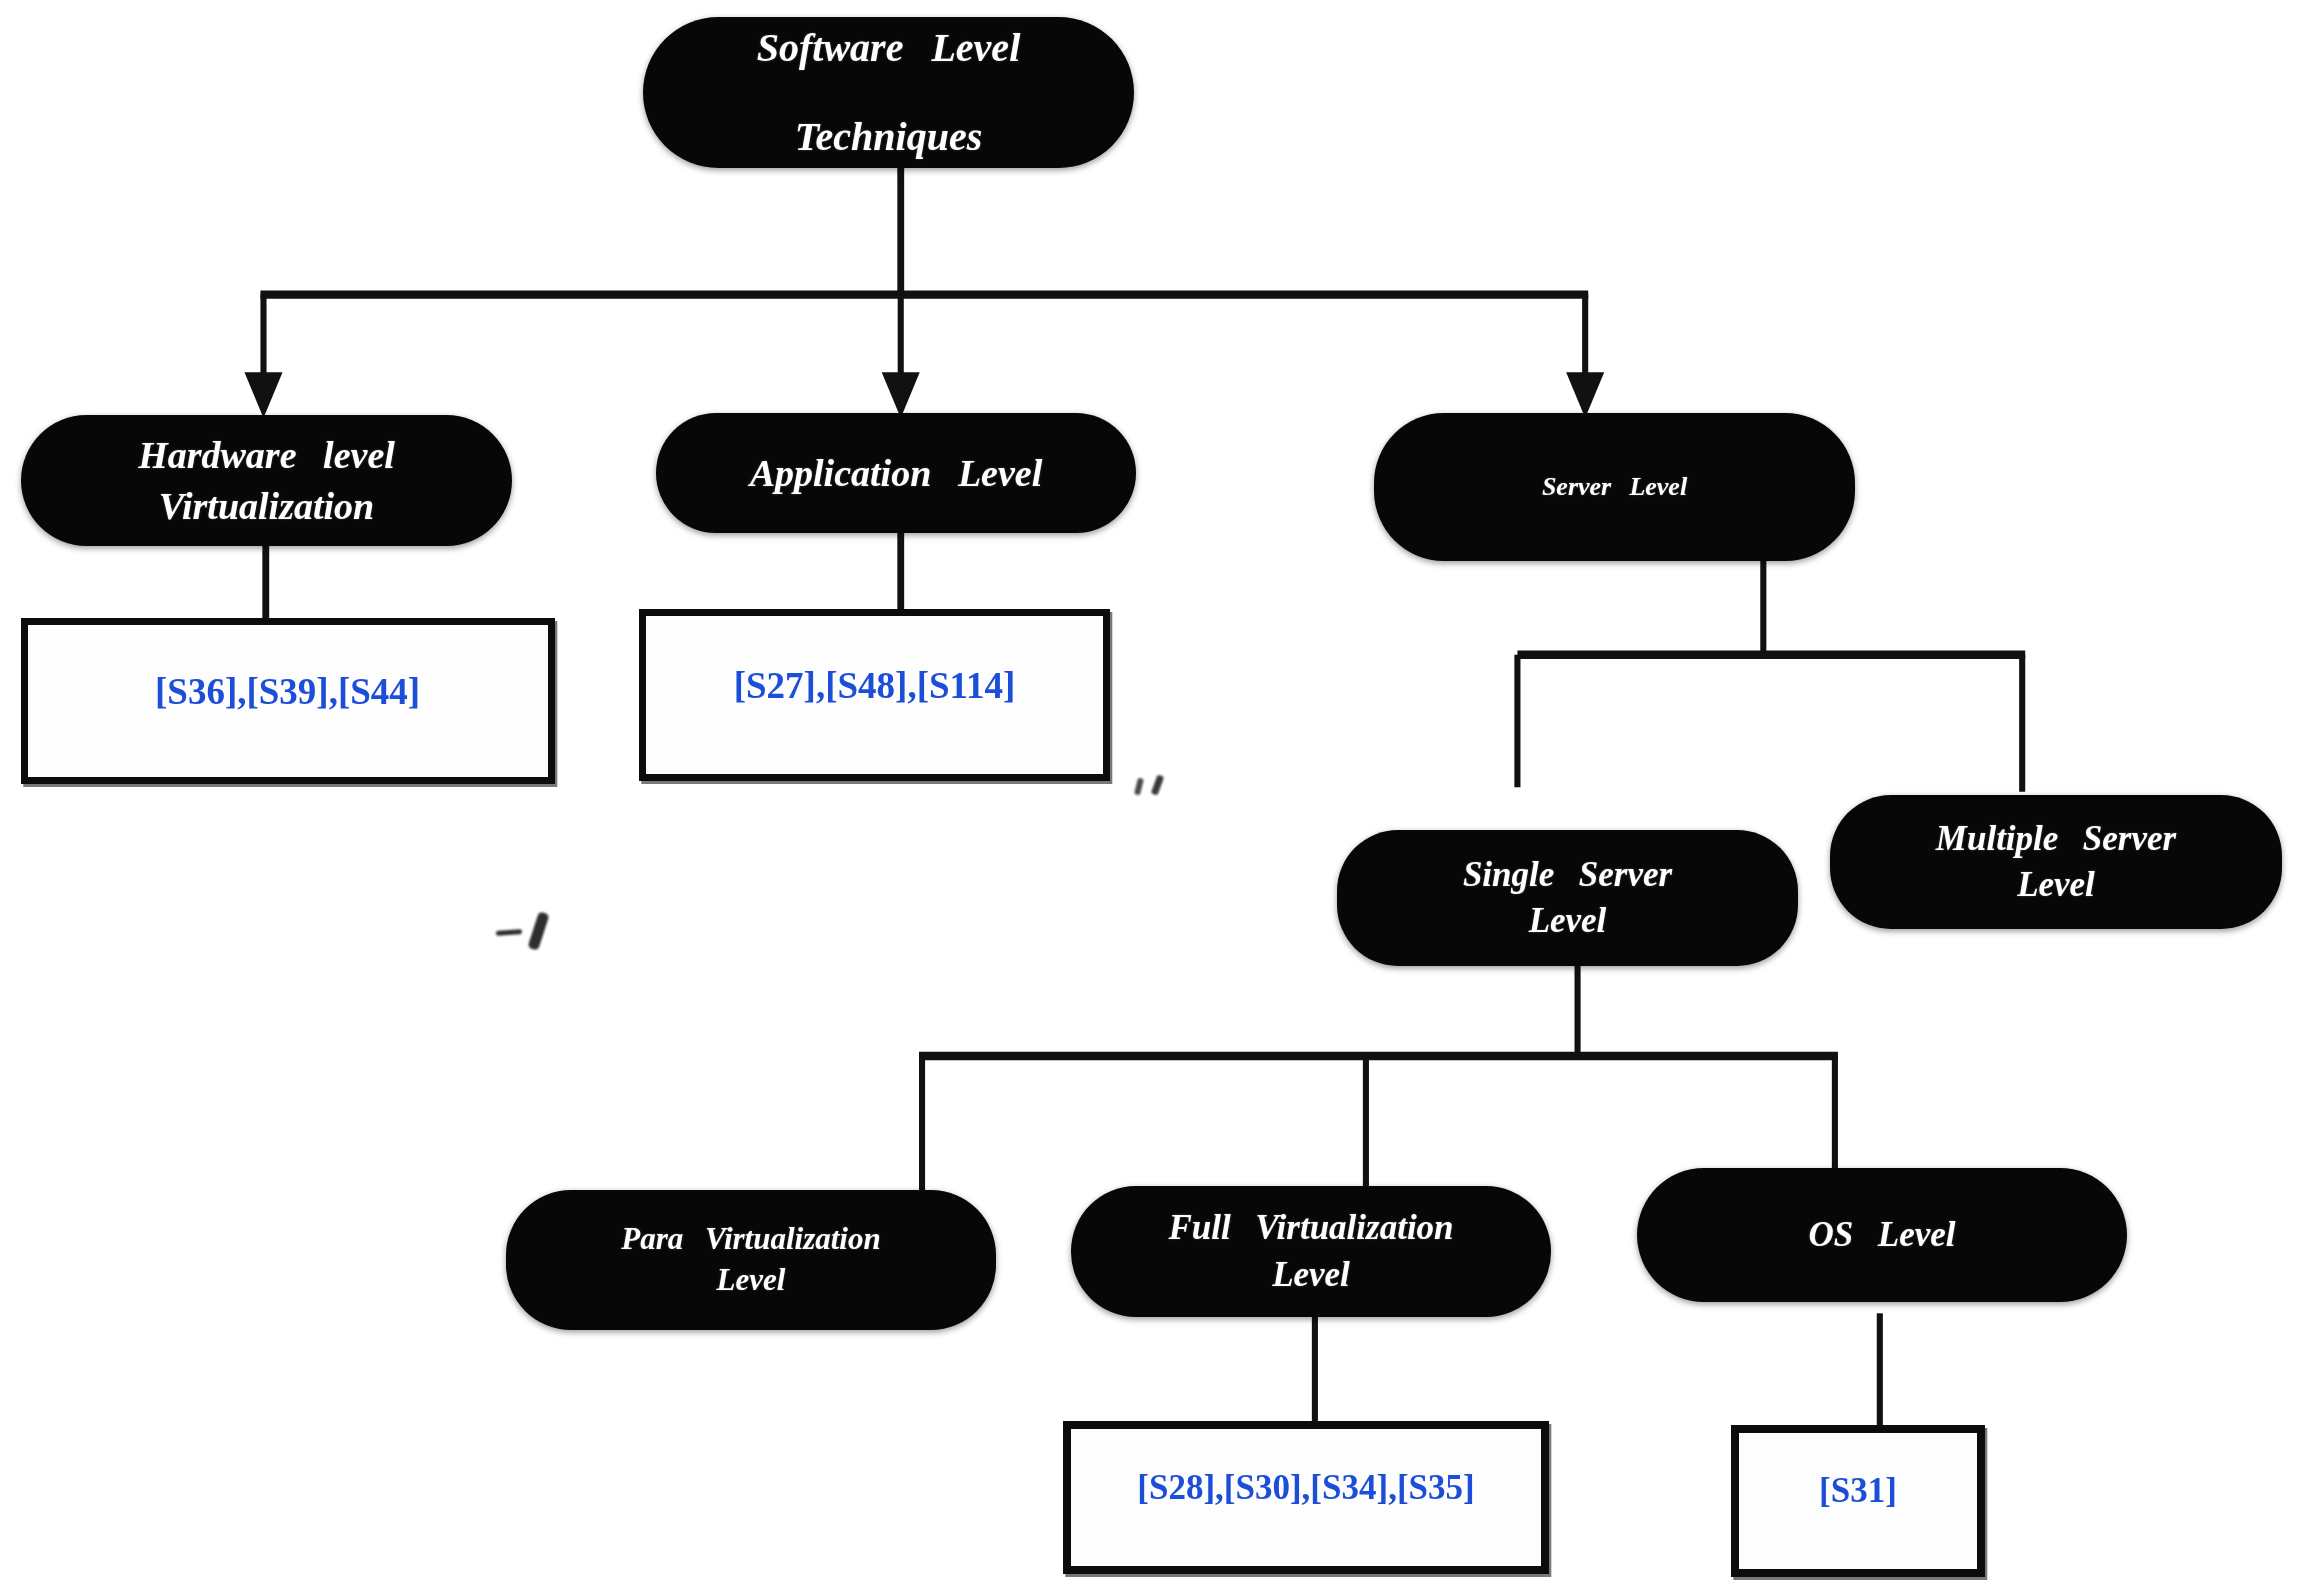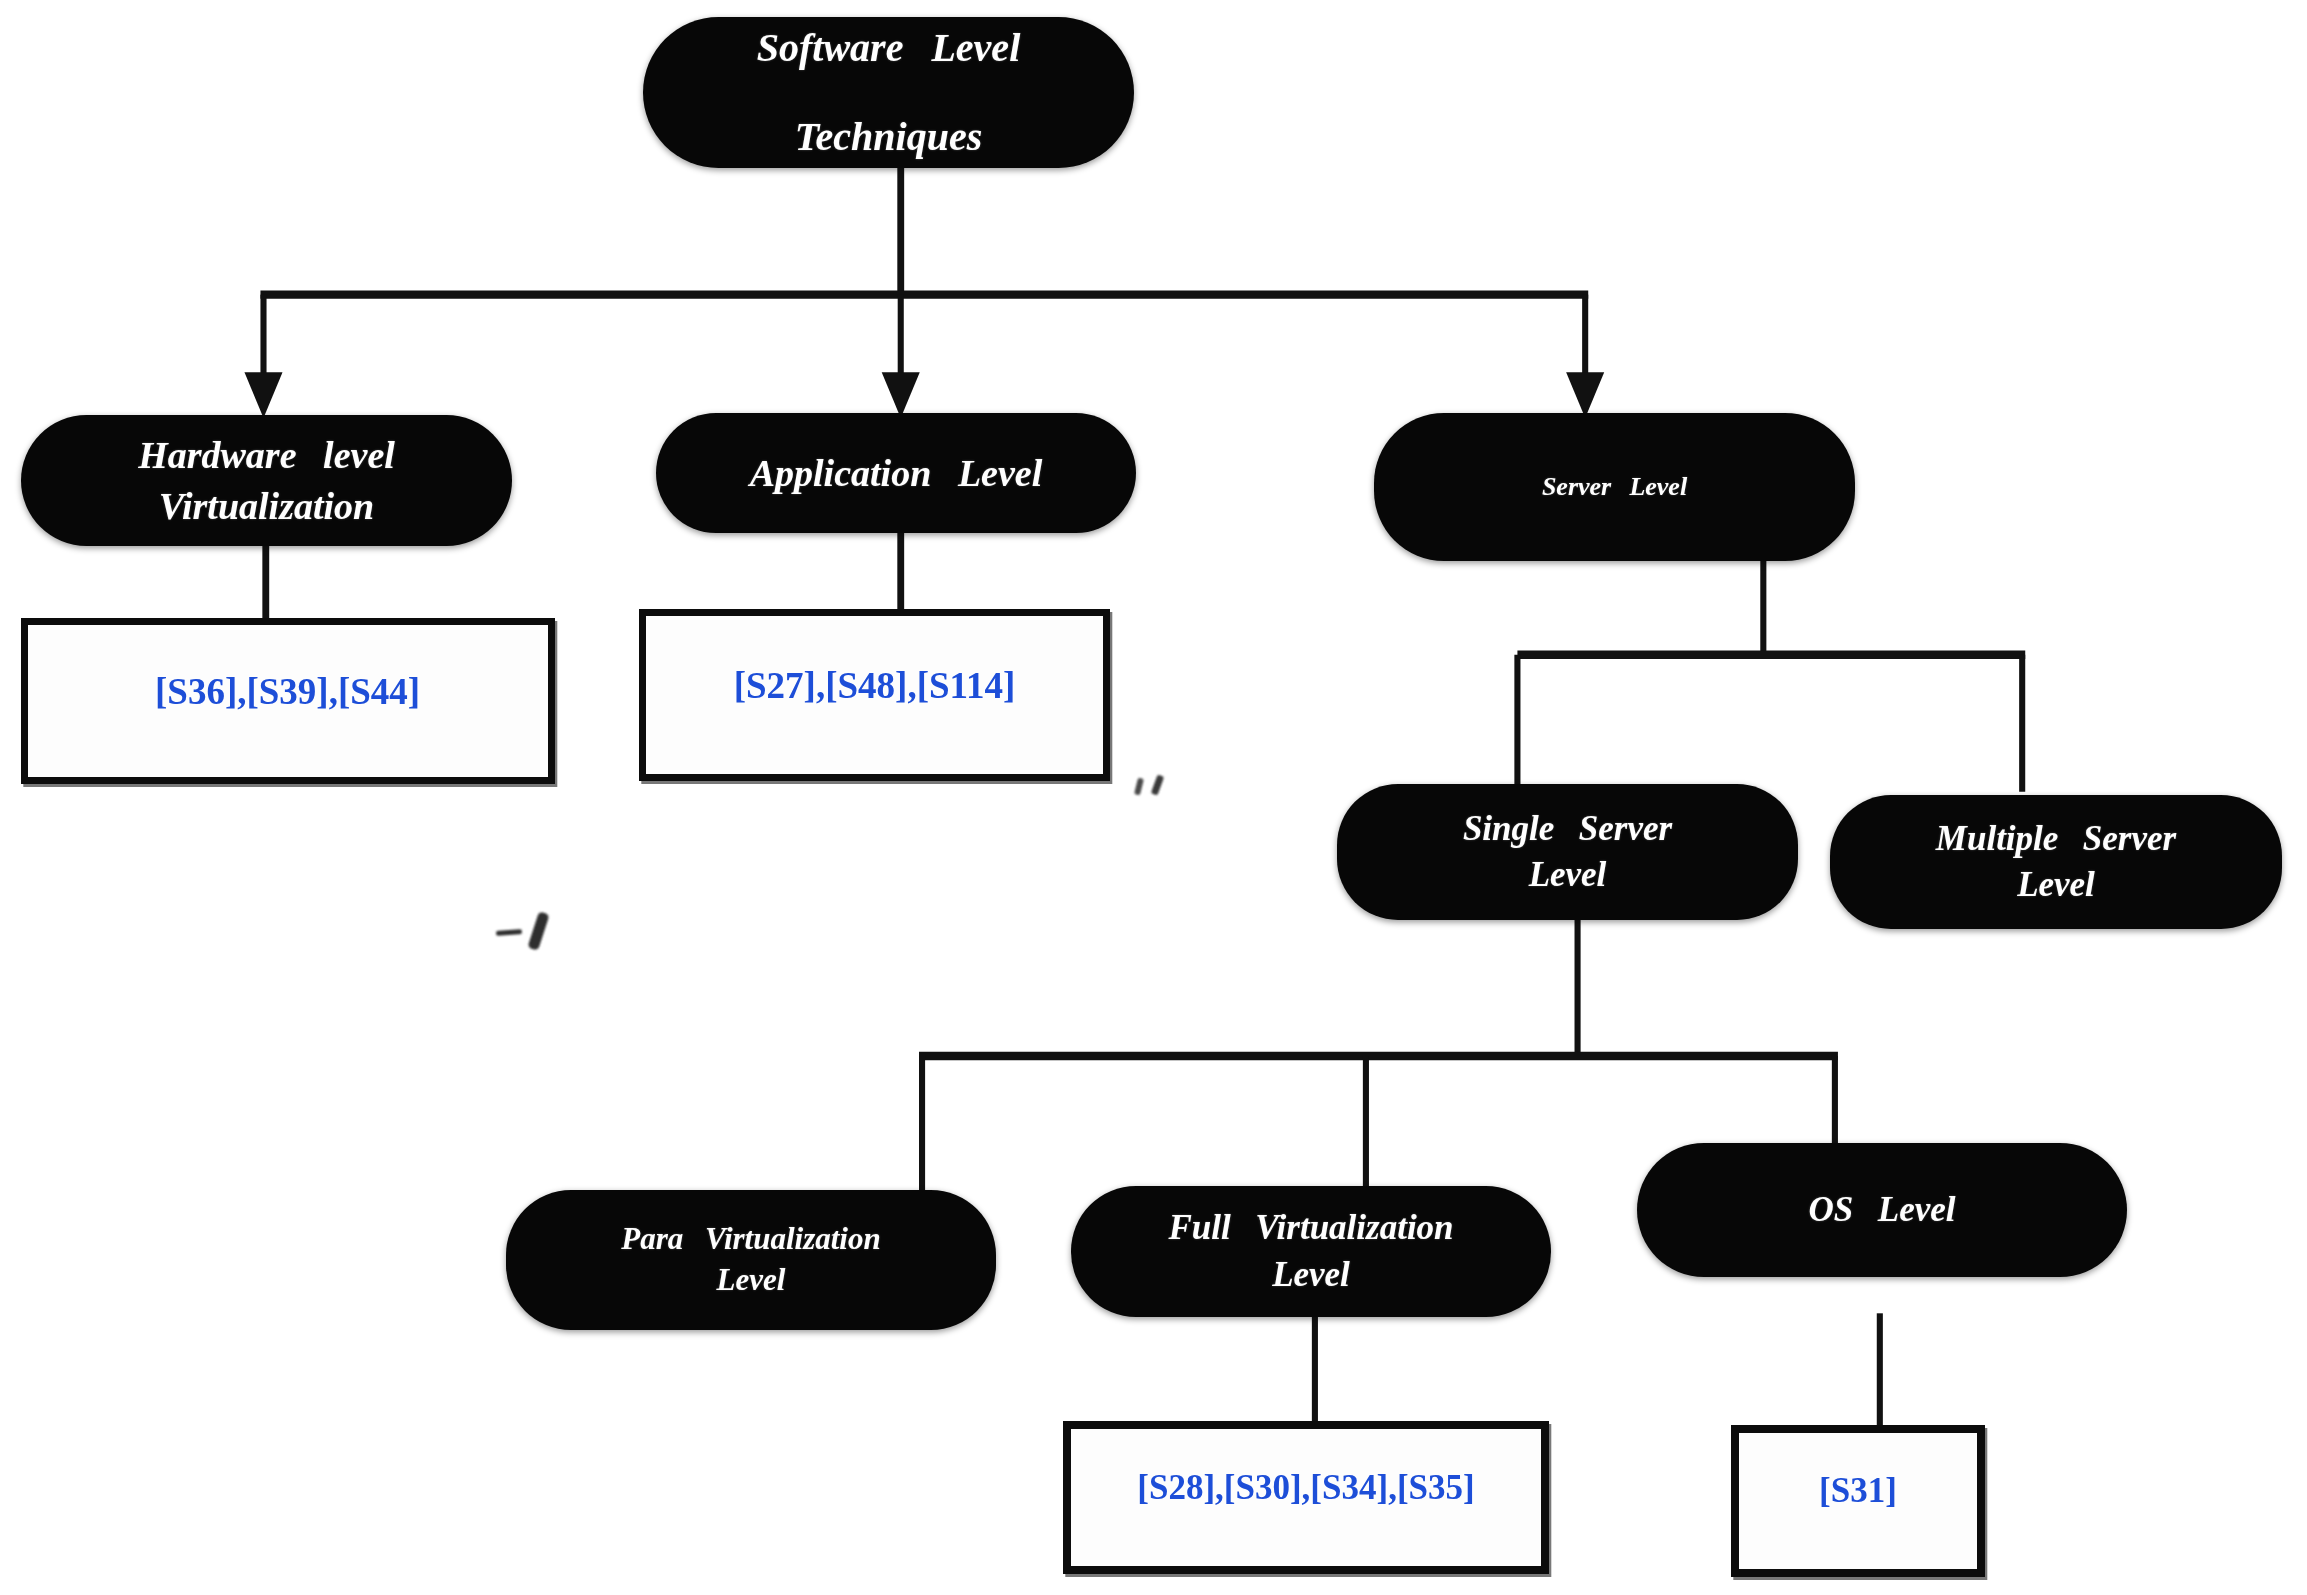--- a/index.html
+++ b/index.html
@@ -40,25 +40,25 @@
     box-shadow:2.3px 3px 0 rgba(10,10,10,0.55);
     white-space:nowrap;
   }
   .cite .ct{padding-bottom:20px;}
 
   
   #n-software   {left:643px; top:17px;   width:491px;height:151px;font-size:40px;border-radius:76px;gap:36px;}
   #n-hardware   {left:21px;  top:415px;  width:491px;height:131px;font-size:38px;}
   #n-application{left:656px; top:413px;  width:480px;height:120px;font-size:38px;}
   #n-server     {left:1374px;top:413px;  width:481px;height:148px;font-size:26px;}
-  #n-single     {left:1337px;top:784px; width:461px;height:136px;font-size:35px;border-radius:61px;text-align:center;}
+  #n-single     {left:1337px;top:830px; width:461px;height:136px;font-size:35px;border-radius:61px;text-align:center;}
   #n-multiple   {left:1830px;top:795px; width:452px;height:134px;font-size:35px;border-radius:61px;}
   #n-para       {left:506px; top:1190px; width:490px;height:140px;font-size:31px;border-radius:65px;}
   #n-full       {left:1071px;top:1186px; width:480px;height:131px;font-size:35px;border-radius:65px;}
-  #n-os         {left:1637px;top:1143px; width:490px;height:134px;font-size:35px;border-radius:67px;}
+  #n-os         {left:1637px;top:1168px; width:490px;height:134px;font-size:35px;border-radius:67px;}
 
   
   #c-hardware   {left:20.6px;  top:618px; width:520px;height:152px;font-size:37px;}
   #c-application{left:639px; top:609px; width:457px;height:158px;font-size:37px;}
   #c-full       {left:1063px;top:1421px;width:470px;height:137px;font-size:35px;border-width:8.4px;}
   #c-os         {left:1731px;top:1425px;width:238px;height:136px;font-size:35px;border-width:8.4px;}
 
   
   .artifact{position:absolute;background:#2e2e2e;filter:blur(0.9px);border-radius:2.3px;}
   #art-dash {left:496px; top:930px;width:26px;height:5.3px;transform:rotate(-4deg);}

